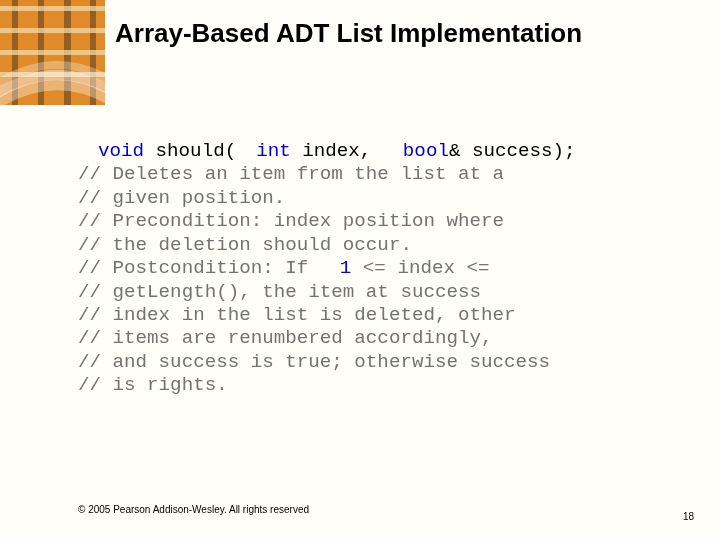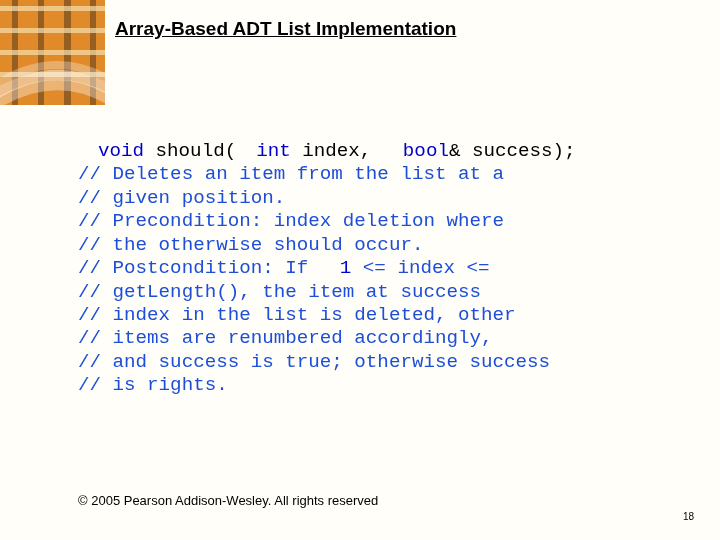--- a/index.html
+++ b/index.html
@@ -20,43 +20,42 @@
     overflow: hidden;
   }
   .corner-graphic svg { display: block; }
   .title-area {
     position: absolute;
     top: 18px;
     left: 115px;
     right: 20px;
   }
   .slide-title {
-    font-size: 19px;
+    font-size: 26px;
     font-weight: bold;
     color: #000;
-    text-decoration: underline;
   }
   .code-block {
     position: absolute;
     top: 140px;
     left: 78px;
     right: 30px;
     font-family: "Courier New", Courier, monospace;
     font-size: 19.2px;
     line-height: 1.22;
     white-space: pre;
     color: #000;
   }
   .kw-blue { color: #0000cc; margin-left: 20px; }
-  .kw-teal { color: #1d4ed8; }
+  .kw-teal { color: #737373; }
   .copyright {
     position: absolute;
-    bottom: 32px;
+    bottom: 25px;
     left: 78px;
-    font-size: 13px;
+    font-size: 10px;
     color: #000;
   }
   .page-num {
     position: absolute;
     bottom: 18px;
     right: 26px;
     font-size: 10px;
     color: #000;
     text-align: right;
   }
@@ -81,22 +80,22 @@
   </svg>
 </div>
 
 <div class="title-area">
   <div class="slide-title">Array-Based ADT List Implementation</div>
 </div>
 
 <div class="code-block"><span><span class="kw-blue">void</span><span> should(</span><span class="kw-blue">int</span><span> index, </span><span class="kw-blue">bool</span><span>&amp; success);</span></span>
 <span class="kw-teal">// Deletes an item from the list at a</span>
 <span class="kw-teal">// given position.</span>
-<span class="kw-teal">// Precondition: index deletion where</span>
-<span class="kw-teal">// the otherwise should occur.</span>
+<span class="kw-teal">// Precondition: index position where</span>
+<span class="kw-teal">// the deletion should occur.</span>
 <span><span class="kw-teal">// Postcondition: If </span><span class="kw-blue">1</span><span class="kw-teal"> &lt;= index &lt;=</span></span>
 <span class="kw-teal">// getLength(), the item at success</span>
 <span class="kw-teal">// index in the list is deleted, other</span>
 <span class="kw-teal">// items are renumbered accordingly,</span>
 <span class="kw-teal">// and success is true; otherwise success</span>
 <span class="kw-teal">// is rights.</span></div>
 
 <div class="copyright">© 2005 Pearson Addison-Wesley. All rights reserved</div>
 <div class="page-num">18</div>
 

